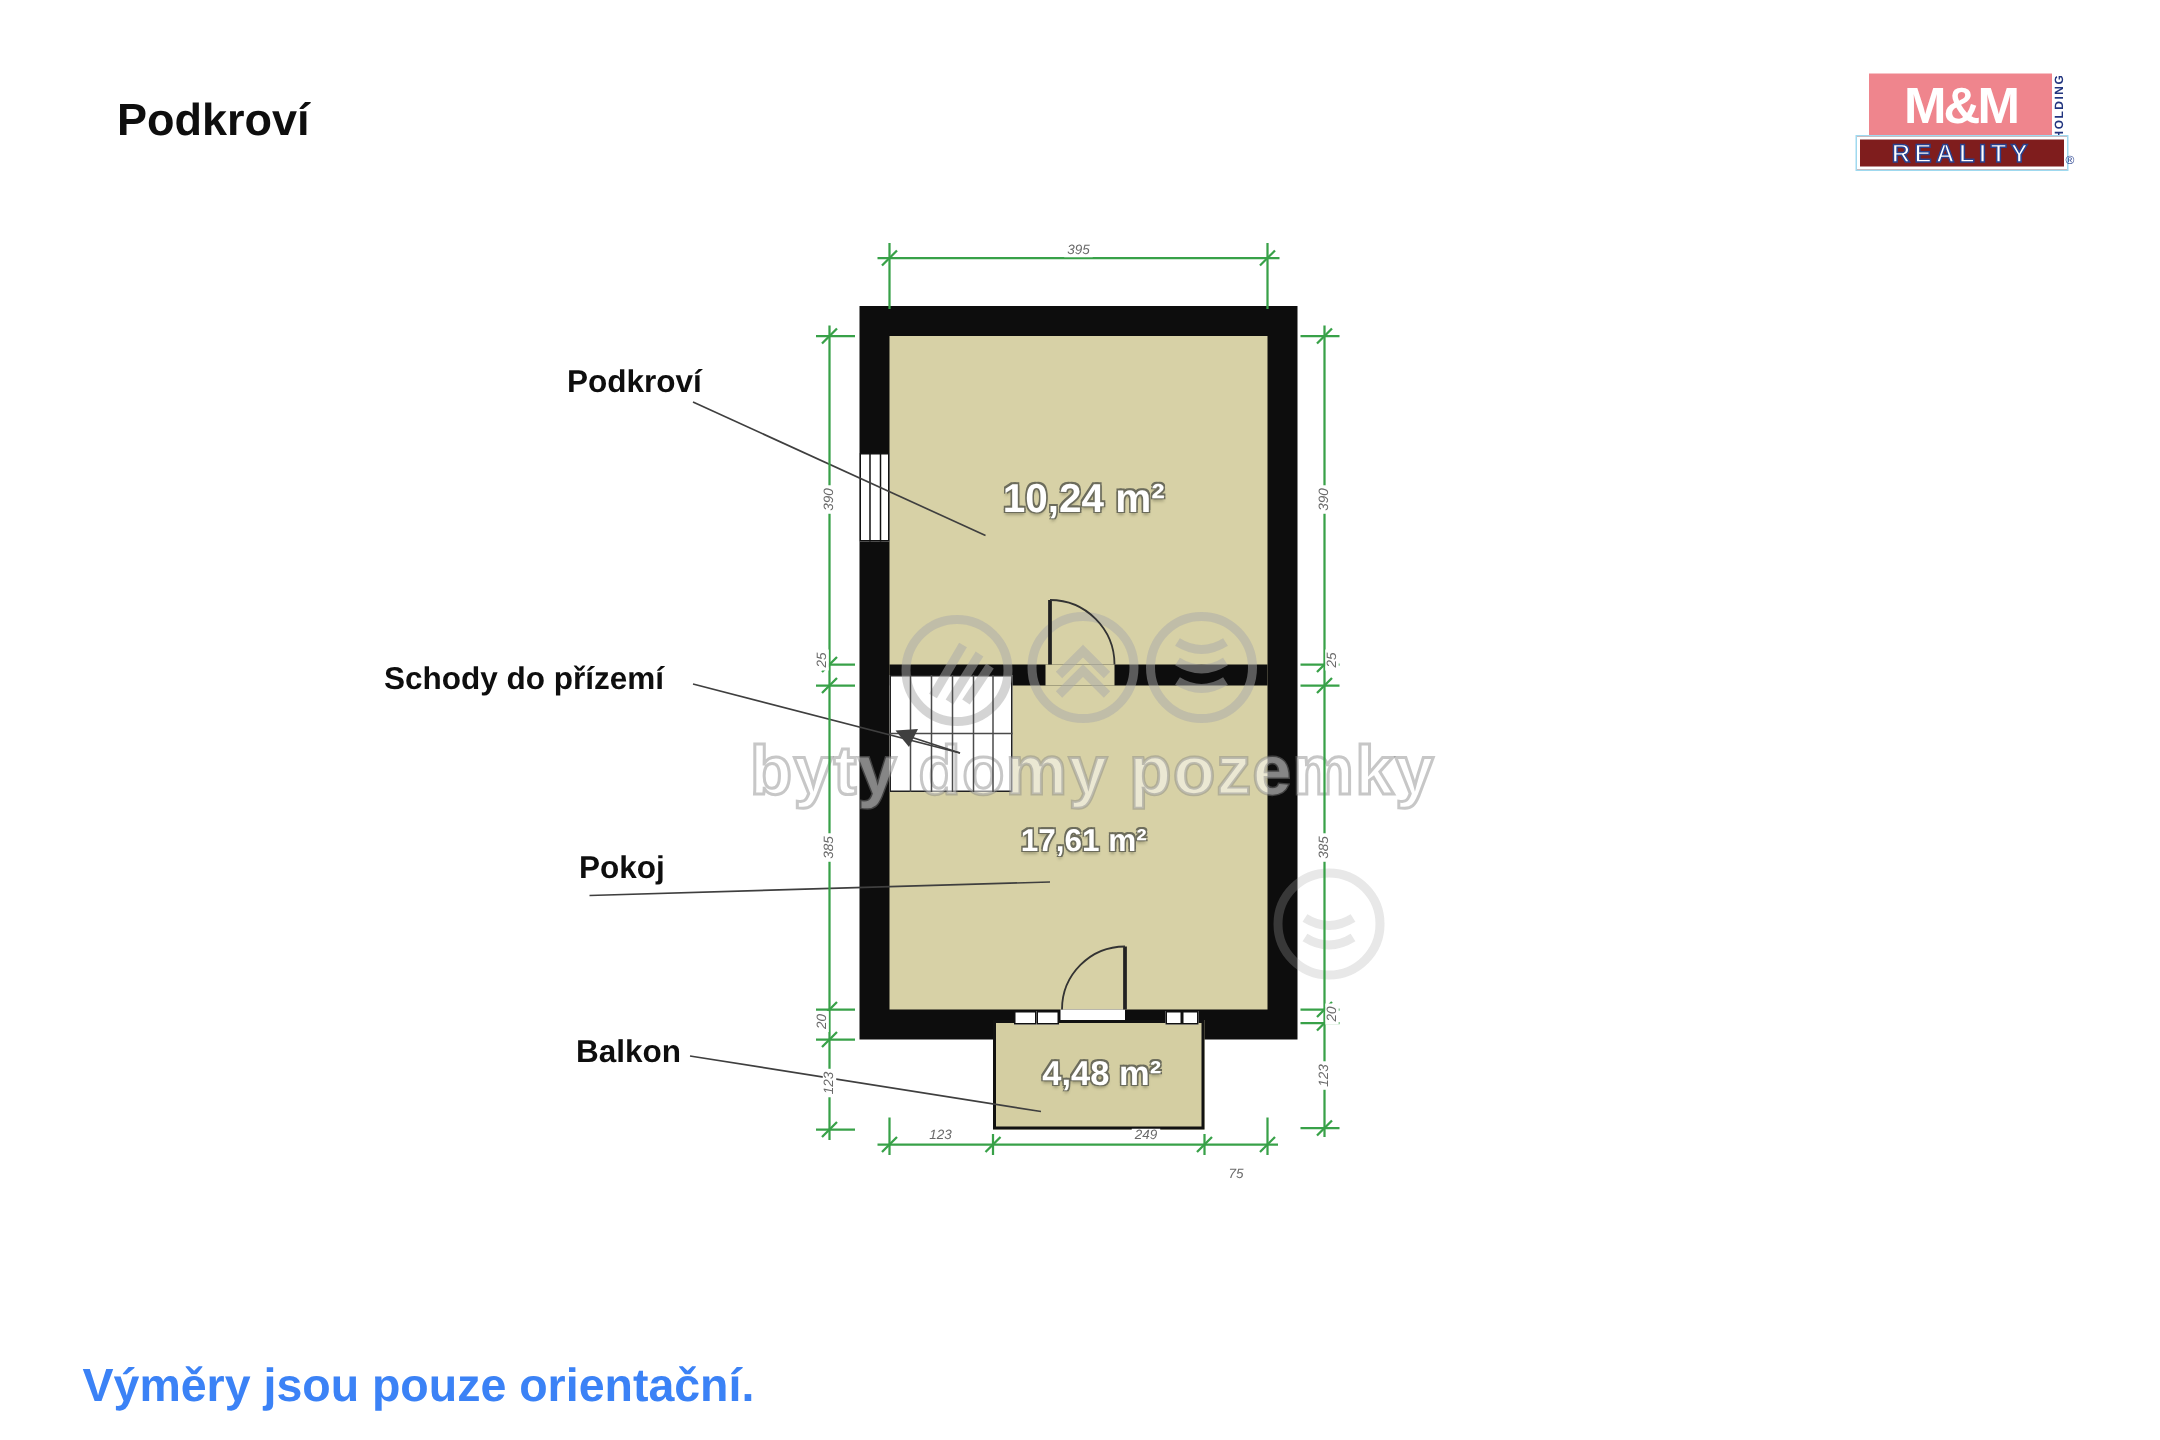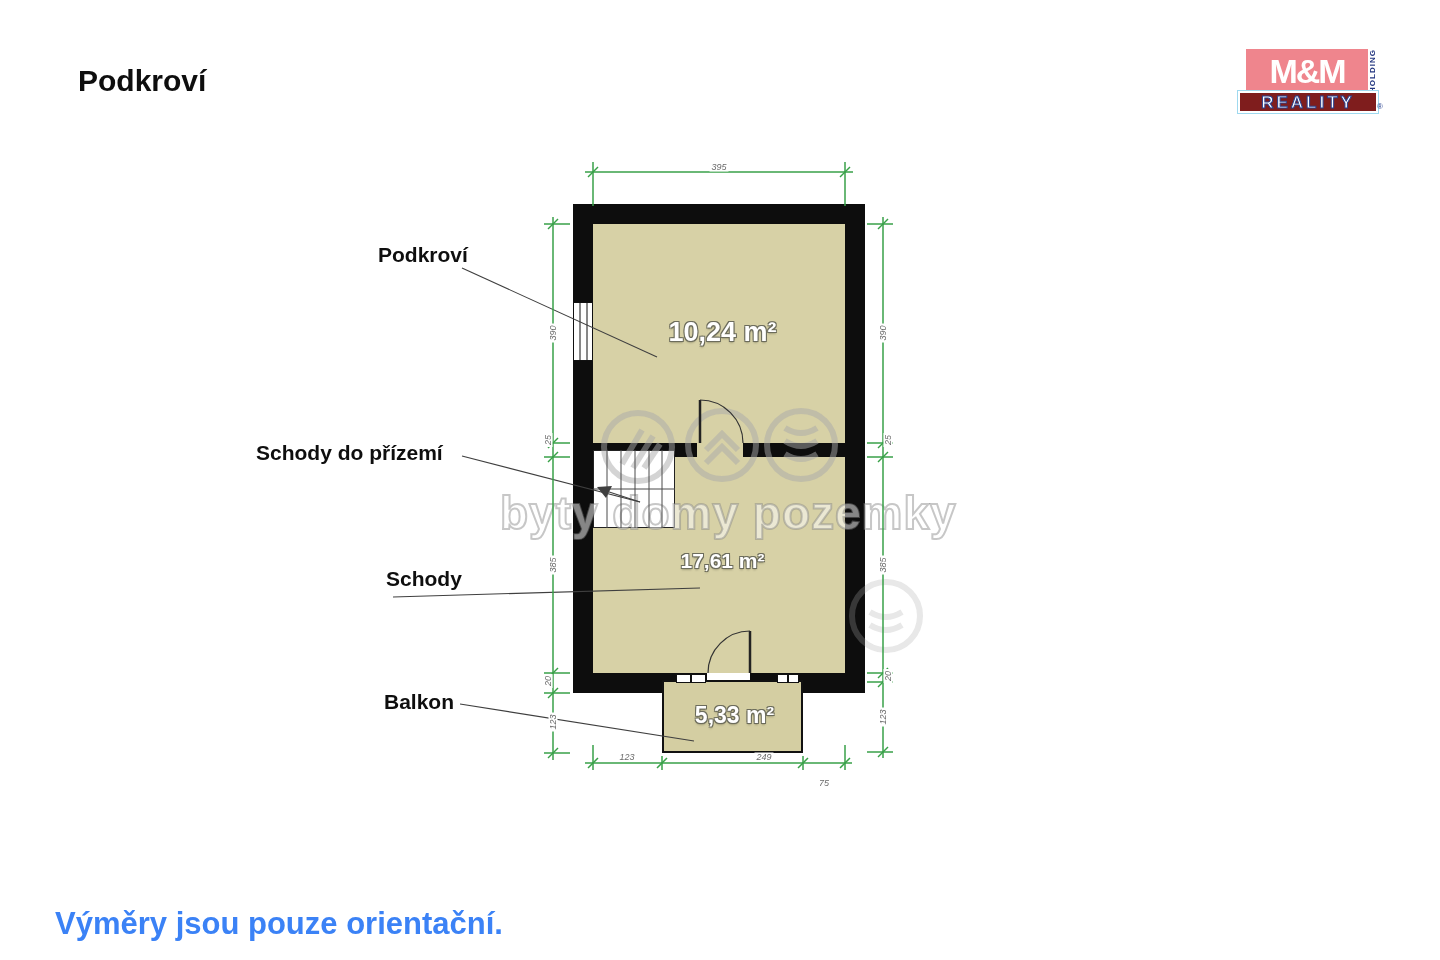--- a/index.html
+++ b/index.html
@@ -186,20 +186,20 @@
   <div class="abs dim rot" style="left:888px;top:440px;">25</div>
   <div class="abs dim rot" style="left:883px;top:565px;">385</div>
   <div class="abs dim rot" style="left:888px;top:676px;">20</div>
   <div class="abs dim rot" style="left:883px;top:717px;">123</div>
   <div class="abs dim" style="left:627px;top:757px;">123</div>
   <div class="abs dim" style="left:764px;top:757px;">249</div>
   <div class="abs dim" style="left:824px;top:783px;">75</div>
 
   <div class="abs callout" style="left:378px;top:243px;">Podkroví</div>
   <div class="abs callout" style="left:256px;top:441px;text-align:right;">Schody do přízemí</div>
-  <div class="abs callout" style="left:386px;top:567px;">Schody</div>
+  <div class="abs callout" style="left:386px;top:567px;">Pokoj</div>
   <div class="abs callout" style="left:384px;top:690px;">Balkon</div>
 
   <div class="abs area-label" style="left:650px;top:317px;width:145px;font-size:27px;">10,24 m²</div>
   <div class="abs area-label" style="left:650px;top:549px;width:145px;font-size:21px;">17,61 m²</div>
-  <div class="abs area-label" style="left:672px;top:702px;width:125px;font-size:23px;">5,33 m²</div>
+  <div class="abs area-label" style="left:672px;top:702px;width:125px;font-size:23px;">4,48 m²</div>
 
 </div>
 
 </body></html>

